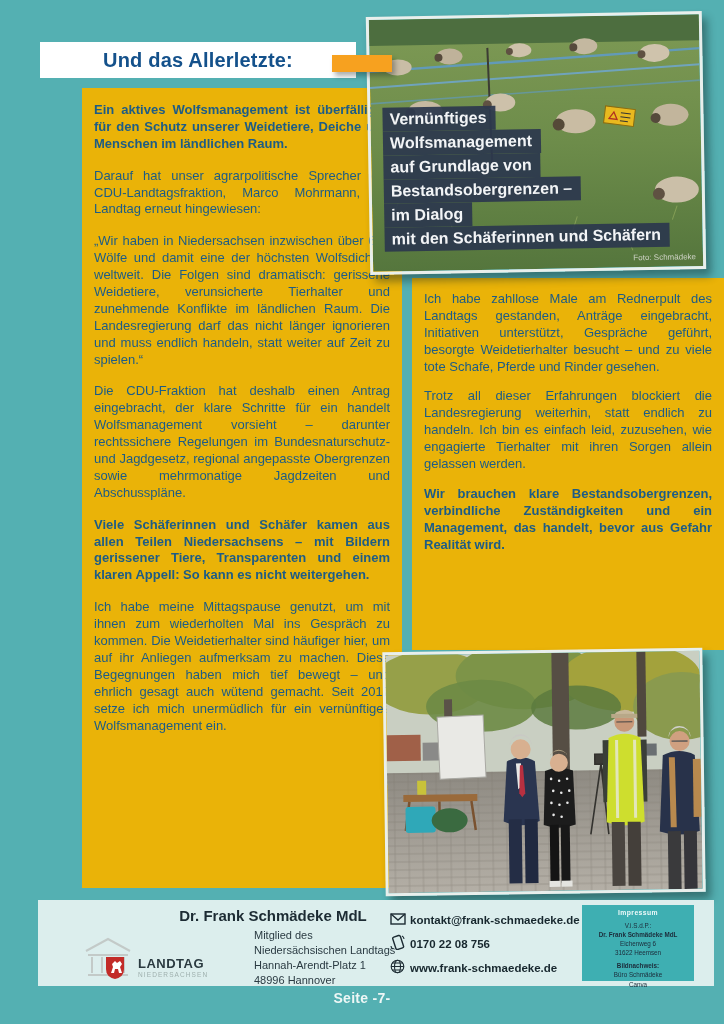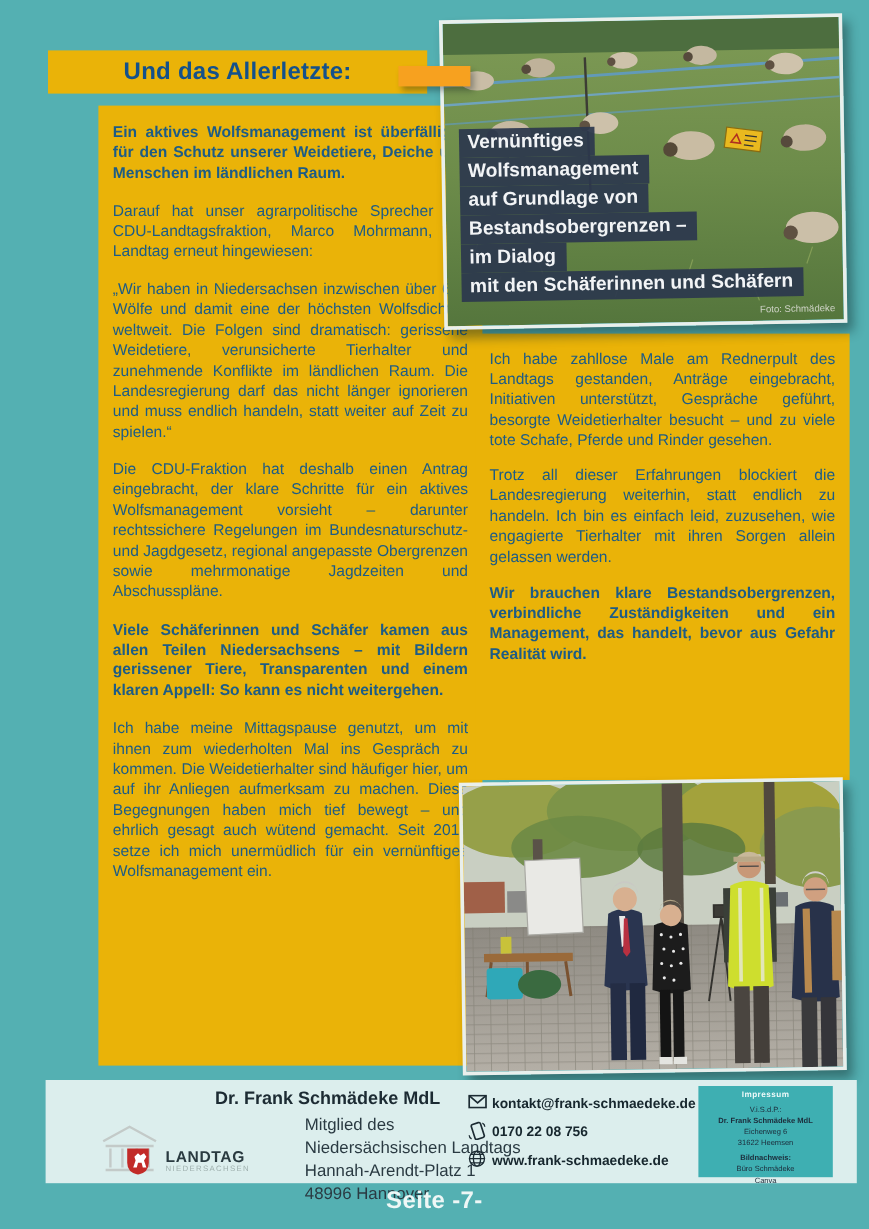--- a/index.html
+++ b/index.html
@@ -7,40 +7,40 @@
     width:724px;height:1024px;
     background:#54b0b2;
     font-family:"Liberation Sans", sans-serif;
     position:relative;overflow:hidden;
   }
   .abs{position:absolute;}
 
   
   .header-box{
     left:40px;top:42px;width:316px;height:36px;
-    background:#eab308;
+    background:#ffffff;
     display:flex;align-items:center;justify-content:center;
   }
   .header-title{
     color:#14518b;font-size:20px;font-weight:bold;letter-spacing:.2px;
   }
   .accent-bar{
     left:332px;top:55px;width:60px;height:17px;
     background:#f7a11f;z-index:6;
     box-shadow:3px 4px 5px rgba(20,30,30,.35);
   }
 
   
   .panel{
     background:#eab308;color:#1d5c86;
     font-size:13px;line-height:1.3;
     text-align:justify;overflow:hidden;margin-left:44px;
   }
   .left-col{left:38px;top:88px;width:296px;height:772px;padding:14px 12px;}
-  .right-col{left:352px;top:278px;width:288px;height:346px;padding:13px 12px;}
+  .right-col{left:368px;top:278px;width:288px;height:346px;padding:13px 12px;}
   .panel p{margin:0 0 15px 0;}
   .panel p.tight{margin-bottom:0;}
   .panel p.bold{font-weight:bold;}
   .right-col p{margin:0 0 13px 0;}
 
   
   .photo{
     border:3px solid #e9efec;
     box-shadow:5px 7px 9px rgba(15,40,40,.45);
     overflow:hidden;
@@ -70,53 +70,53 @@
   .footer-name{
     position:absolute;left:95px;top:7px;width:280px;text-align:center;
     color:#1c2b33;font-weight:bold;font-size:15px;
   }
   .logo-block{position:absolute;left:44px;top:35px;display:flex;align-items:flex-end;}
   .logo-text{margin-left:4px;}
   .logo-title{color:#2a3a40;font-weight:bold;font-size:13px;letter-spacing:.5px;line-height:1;}
   .logo-sub{color:#9fb0ae;font-size:6.5px;letter-spacing:1.1px;line-height:1.4;}
   .footer-address{
     position:absolute;left:216px;top:28px;
-    color:#2a3a42;font-size:14px;line-height:1.35;
+    color:#2a3a42;font-size:11px;line-height:1.35;
   }
   .contact-col{position:absolute;left:352px;top:8px;}
   .contact-row{display:flex;align-items:center;height:24px;}
   .contact-row .cicon{width:20px;color:#1c2b33;}
   .contact-row .cval{color:#17272e;font-weight:bold;font-size:11.5px;}
   .impressum-box{
     position:absolute;left:544px;top:5px;width:112px;height:76px;
     background:#3eafb2;text-align:center;color:#1c2b3a;
     font-size:6.3px;line-height:1.45;padding-top:3px;box-sizing:border-box;
   }
   .impressum-title{color:#eefafa;font-weight:bold;font-size:6.8px;letter-spacing:.4px;margin-bottom:3px;}
   .imp-bold{font-weight:bold;}
   .imp-gap{height:4px;}
 
   .page-number{
     left:0;top:990px;width:724px;text-align:center;
-    color:#eef7f6;font-weight:bold;font-size:20px;letter-spacing:.3px;
+    color:#eef7f6;font-weight:bold;font-size:14px;letter-spacing:.3px;
   }
 </style>
 </head>
 <body>
 
 <div class="abs header-box">
   <span class="header-title">Und das Allerletzte:</span>
 </div>
 <div class="abs accent-bar"></div>
 
 <div class="abs panel left-col">
   <p class="bold">Ein aktives Wolfsmanagement ist überfällig – für den Schutz unserer Weidetiere, Deiche und Menschen im ländlichen Raum.</p>
   <p>Darauf hat unser agrarpolitische Sprecher der CDU-Landtagsfraktion, Marco Mohrmann, im Landtag erneut hingewiesen:</p>
   <p>„Wir haben in Niedersachsen inzwischen über 600 Wölfe und damit eine der höchsten Wolfsdichten weltweit. Die Folgen sind dramatisch: gerissene Weidetiere, verunsicherte Tierhalter und zunehmende Konflikte im ländlichen Raum. Die Landesregierung darf das nicht länger ignorieren und muss endlich handeln, statt weiter auf Zeit zu spielen.“</p>
-  <p>Die CDU-Fraktion hat deshalb einen Antrag eingebracht, der klare Schritte für ein aktives Wolfsmanagement vorsieht – darunter rechtssichere Regelungen im Bundesnaturschutz- und Jagdgesetz, regional angepasste Obergrenzen sowie mehrmonatige Jagdzeiten und Abschusspläne.</p>
+  <p>Die CDU-Fraktion hat deshalb einen Antrag eingebracht, der klare Schritte für ein handelt Wolfsmanagement vorsieht – darunter rechtssichere Regelungen im Bundesnaturschutz- und Jagdgesetz, regional angepasste Obergrenzen sowie mehrmonatige Jagdzeiten und Abschusspläne.</p>
   <p class="bold">Viele Schäferinnen und Schäfer kamen aus allen Teilen Niedersachsens – mit Bildern gerissener Tiere, Transparenten und einem klaren Appell: So kann es nicht weitergehen.</p>
   <p class="tight">Ich habe meine Mittagspause genutzt, um mit ihnen zum wiederholten Mal ins Gespräch zu kommen. Die Weidetierhalter sind häufiger hier, um auf ihr Anliegen aufmerksam zu machen. Diese Begegnungen haben mich tief bewegt – und ehrlich gesagt auch wütend gemacht. Seit 2017 setze ich mich unermüdlich für ein vernünftiges Wolfsmanagement ein.</p>
 </div>
 
 <div class="abs photo top-photo">
   <svg width="330" height="252" viewBox="0 0 330 252">
     <defs>
       <linearGradient id="grass" x1="0" y1="0" x2="0" y2="1">
         <stop offset="0" stop-color="#7e9a55"></stop>
         <stop offset="0.5" stop-color="#6d8c4a"></stop>

